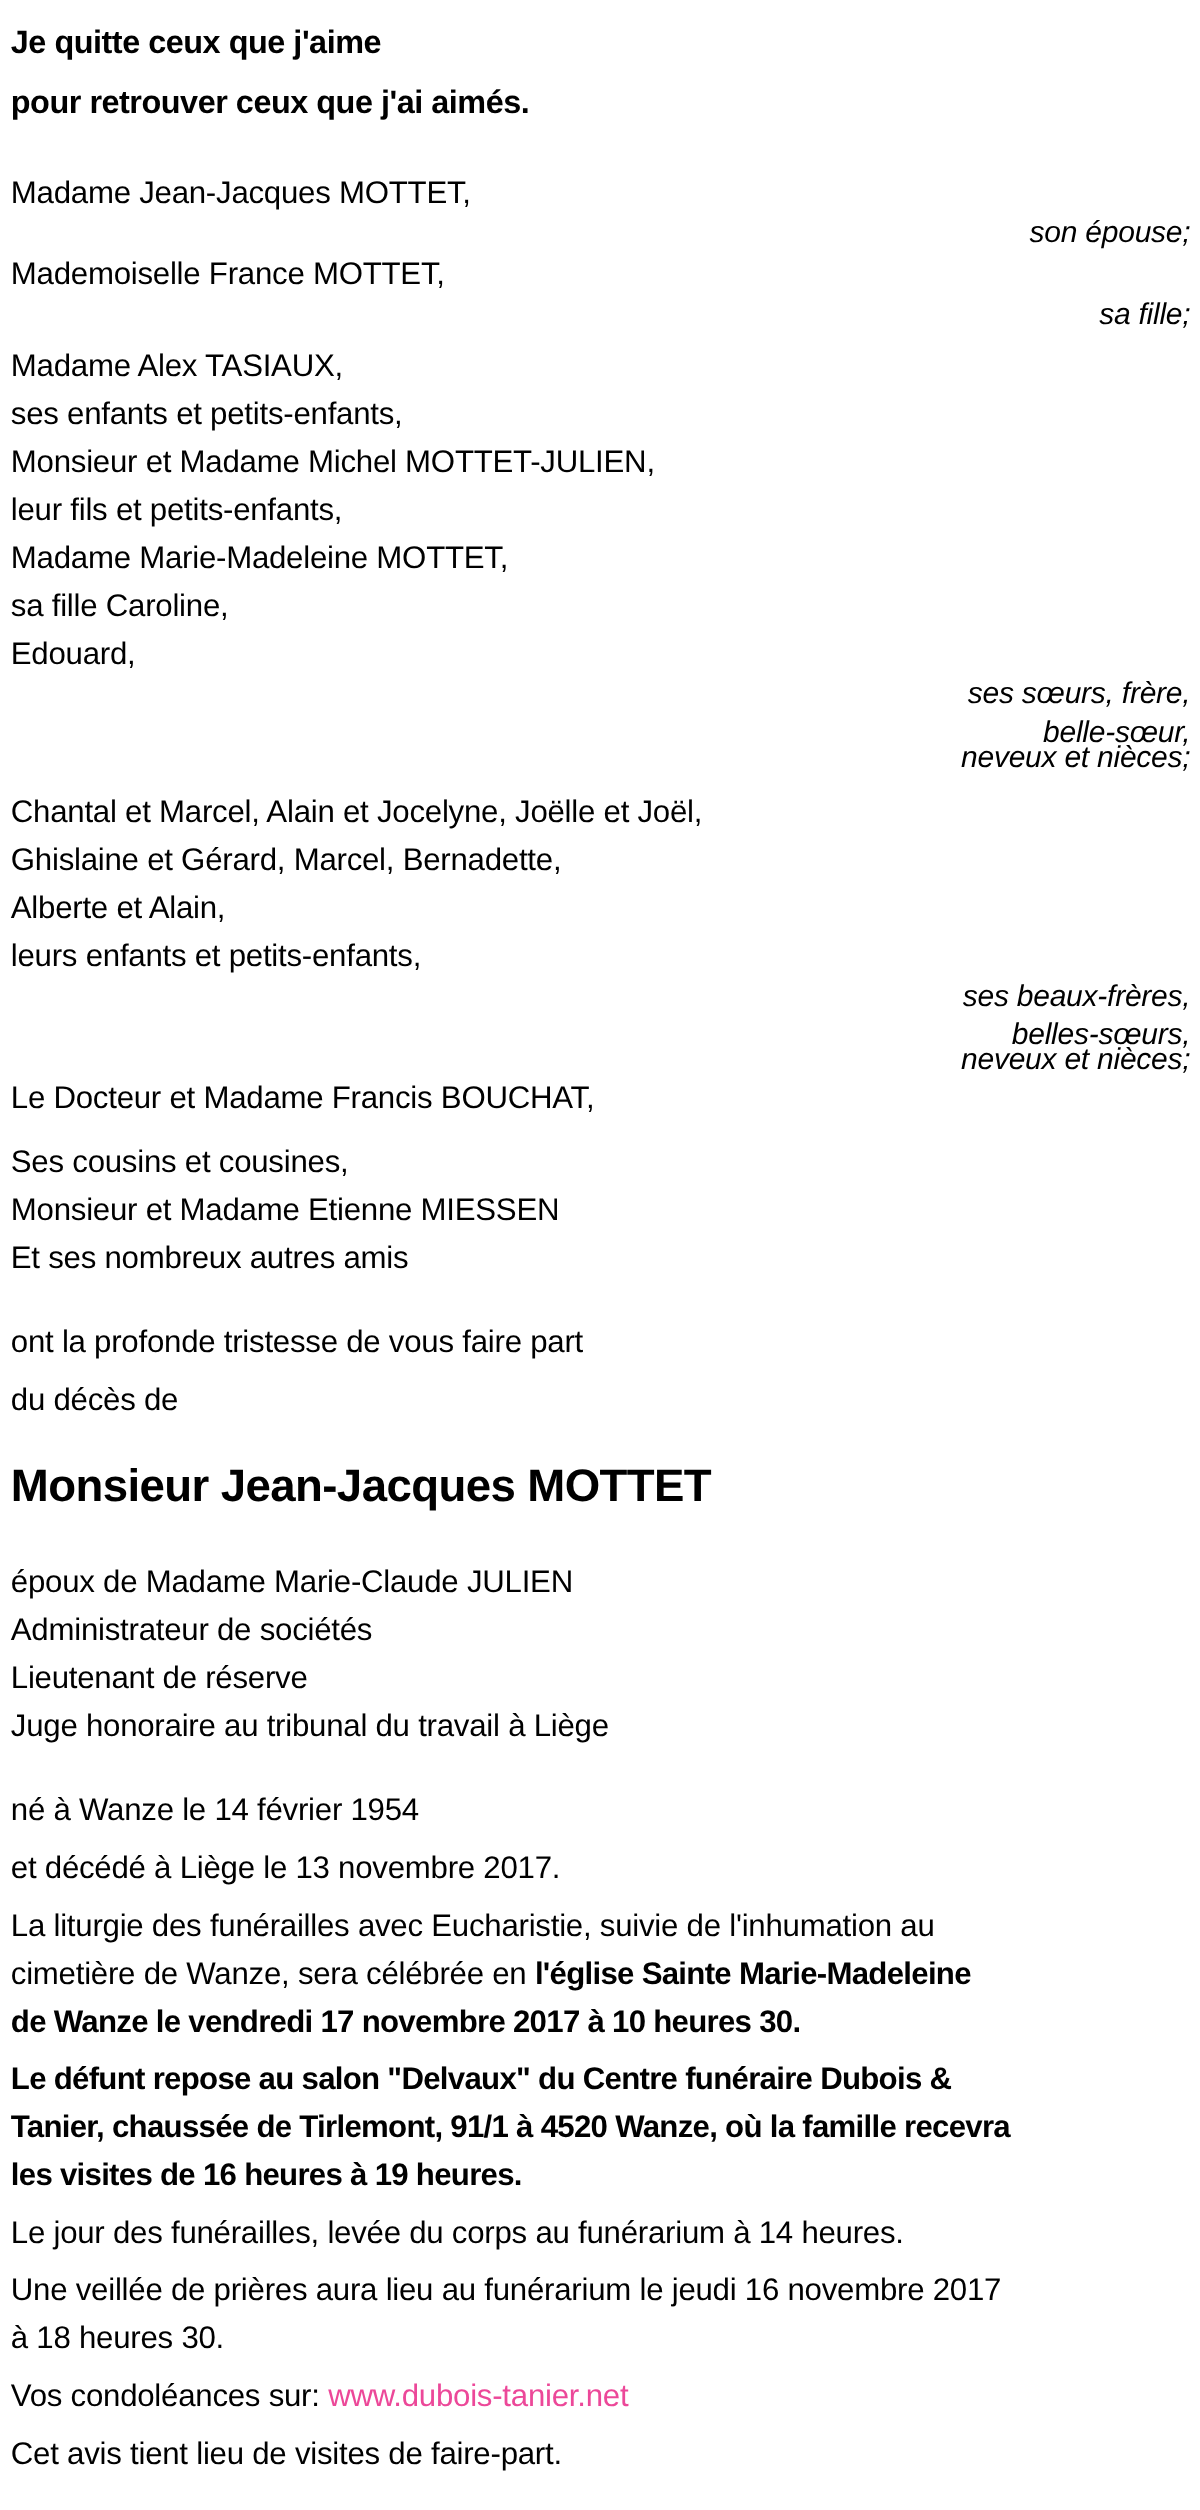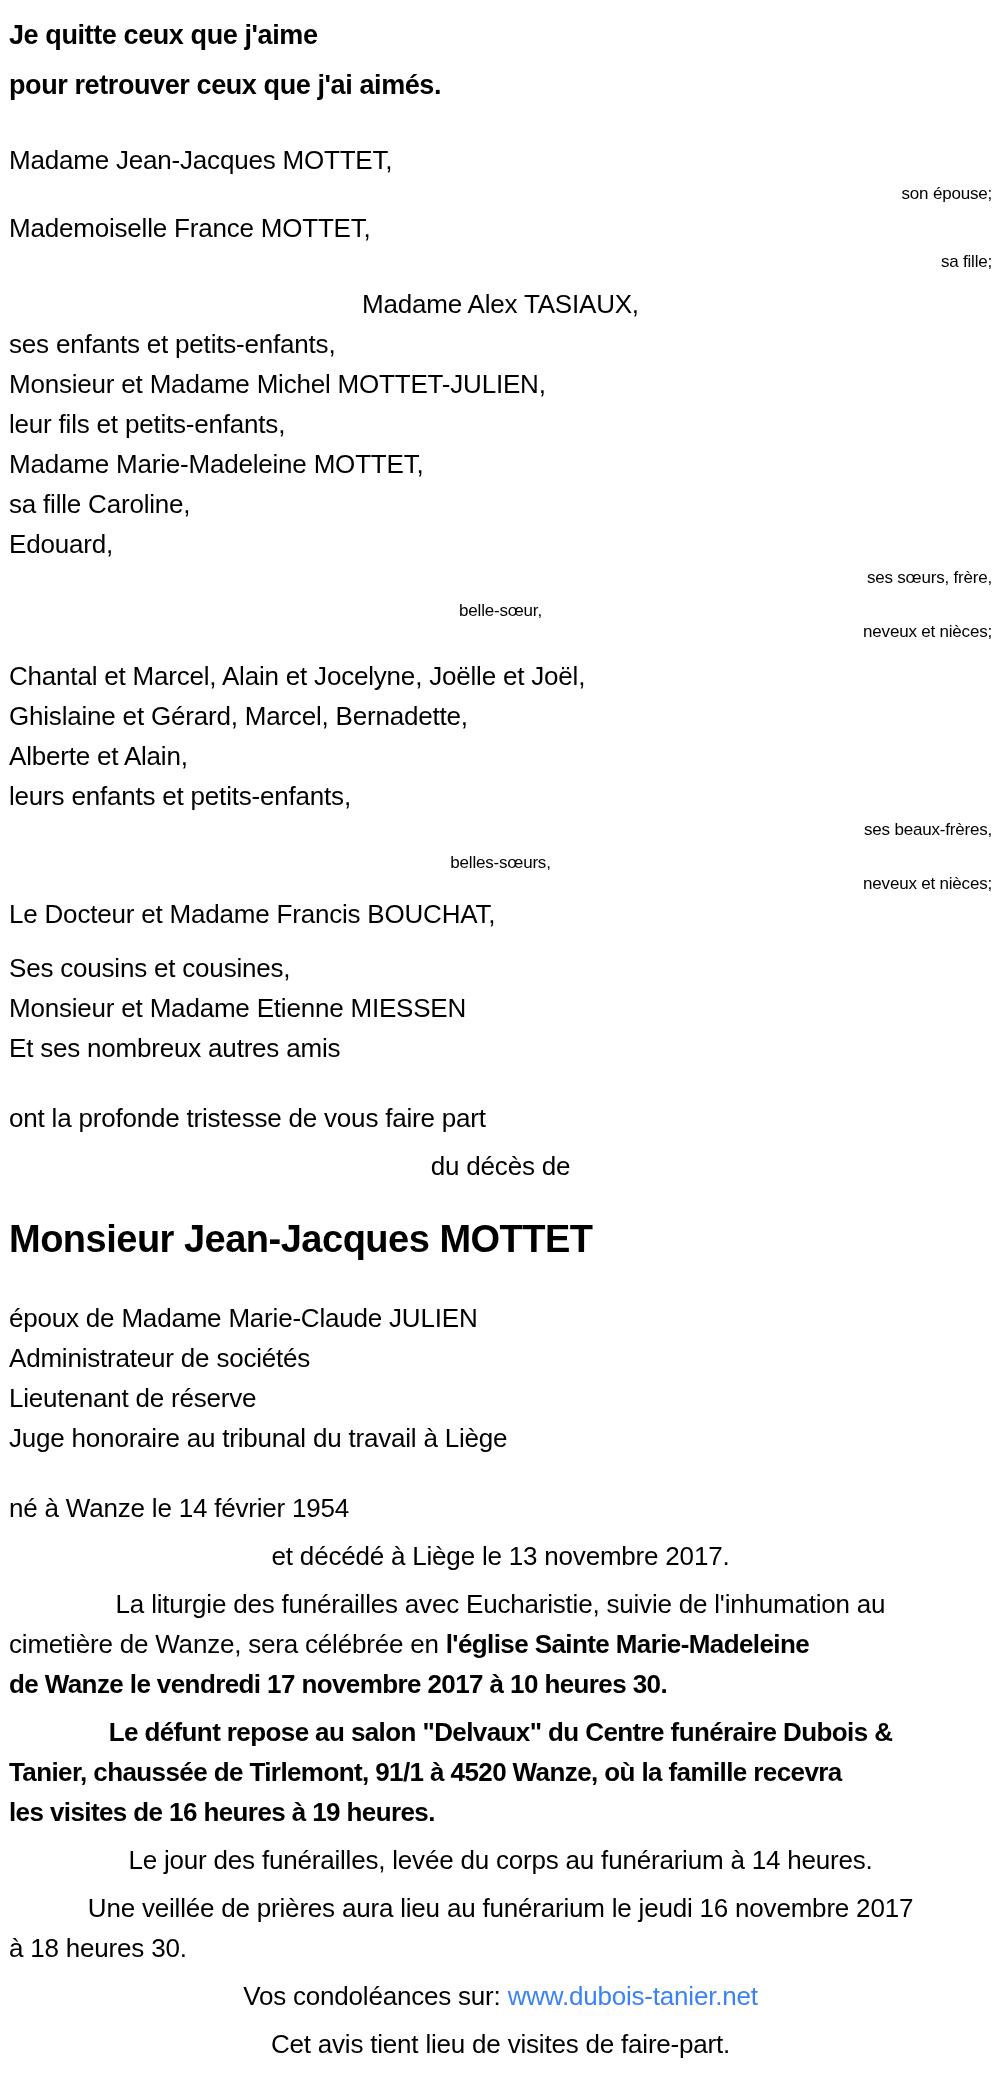--- a/index.html
+++ b/index.html
@@ -26,42 +26,43 @@
     font-weight: 400;
   }
   .ln-epigraph {
     font-weight: 700;
     font-size: 27px;
     line-height: 50px;
     letter-spacing: -0.4px;
   }
   .ln-relation {
     text-align: right;
-    font-size: 17px;
+    font-style: italic;
+    font-size: 25px;
     line-height: 28px;
   }
   .ln-relation-tight {
     line-height: 21px;
   }
   .ln-title {
     font-weight: 700;
     font-size: 38px;
     line-height: 50px;
     letter-spacing: -0.5px;
     margin-top: 28px;
     margin-bottom: 34px;
   }
   .ln-bold, .seg-bold {
     font-weight: 700;
     letter-spacing: -0.6px;
   }
-  .gap-sm { margin-top: 8px; text-align: center; }
+  .gap-sm { margin-top: 8px; }
   .gap-md { margin-top: 14px; }
   .gap-lg { margin-top: 30px; }
-  .url-text { color: #3b82f6; text-decoration: none; cursor: pointer; }
+  .url-text { color: #ec4899; text-decoration: none; cursor: pointer; }
 </style>
 </head>
 <body>
 
 <div class="page">
   <div>
       <div class="line ln-epigraph">Je quitte ceux que j'aime</div>
       <div class="line ln-epigraph">pour retrouver ceux que j'ai aimés.</div>
       <div class="line ln-mourner gap-lg">Madame Jean-Jacques MOTTET,</div>
       <div class="line ln-relation">son épouse;</div>

